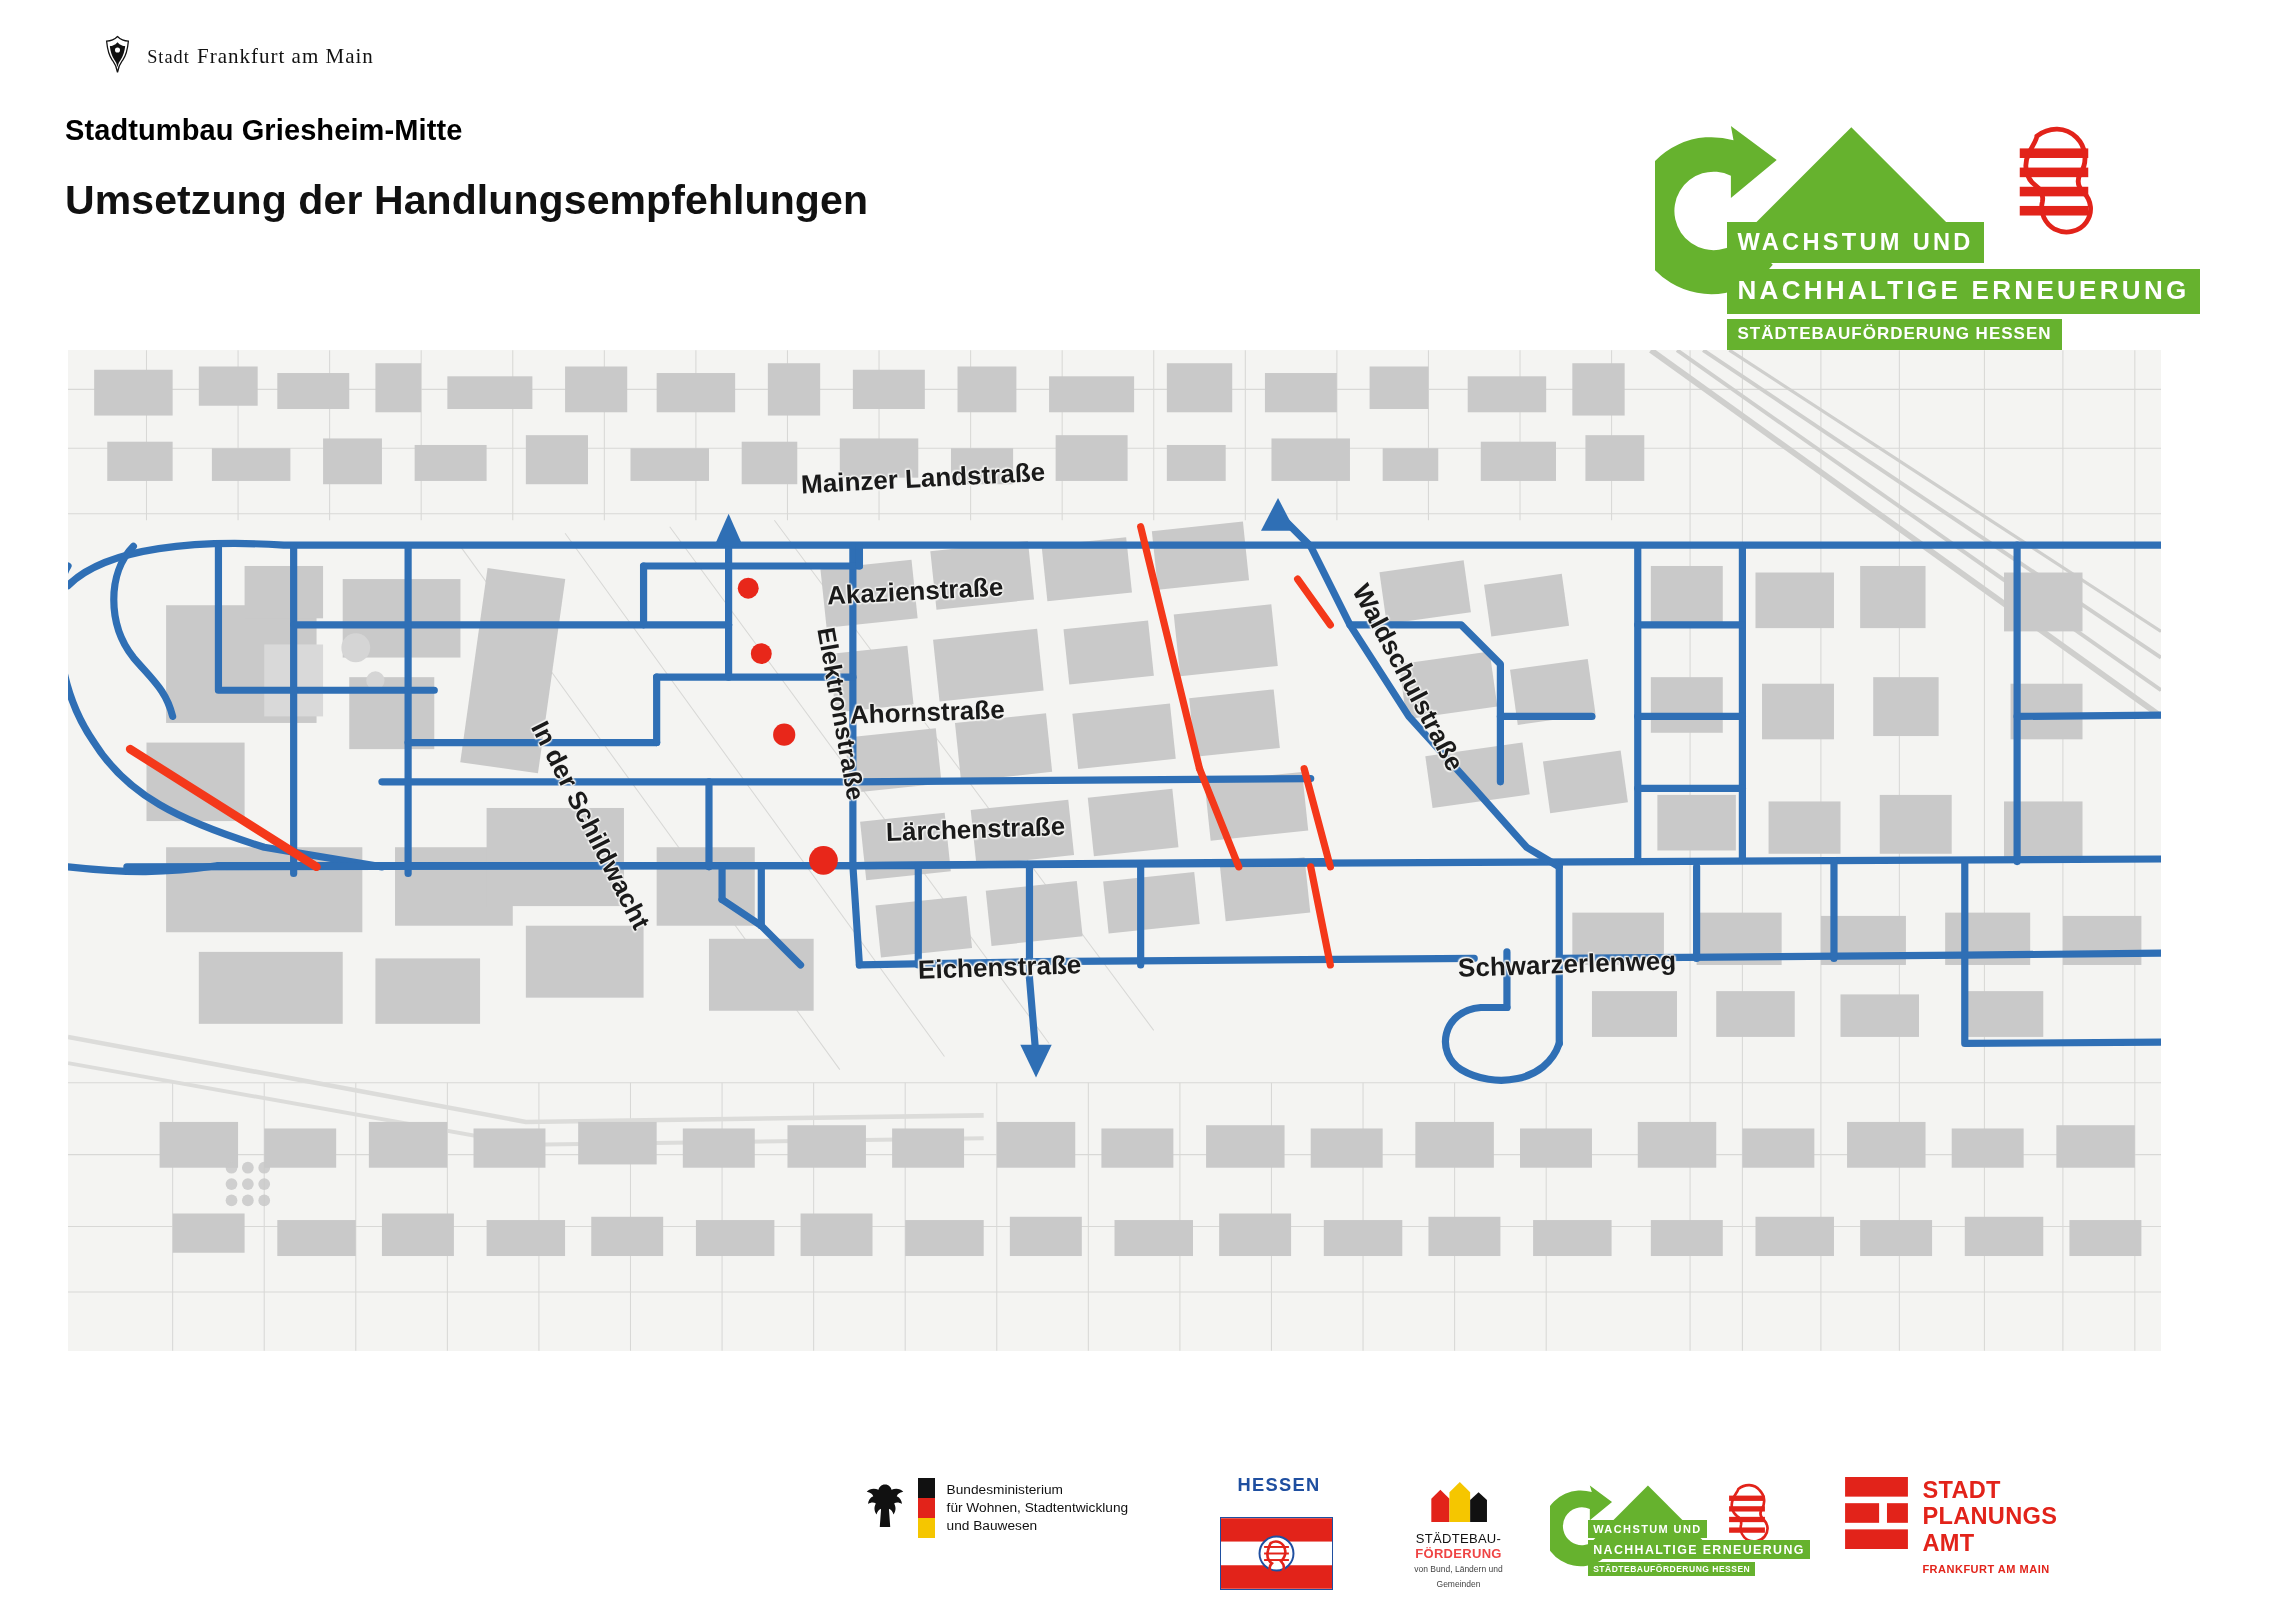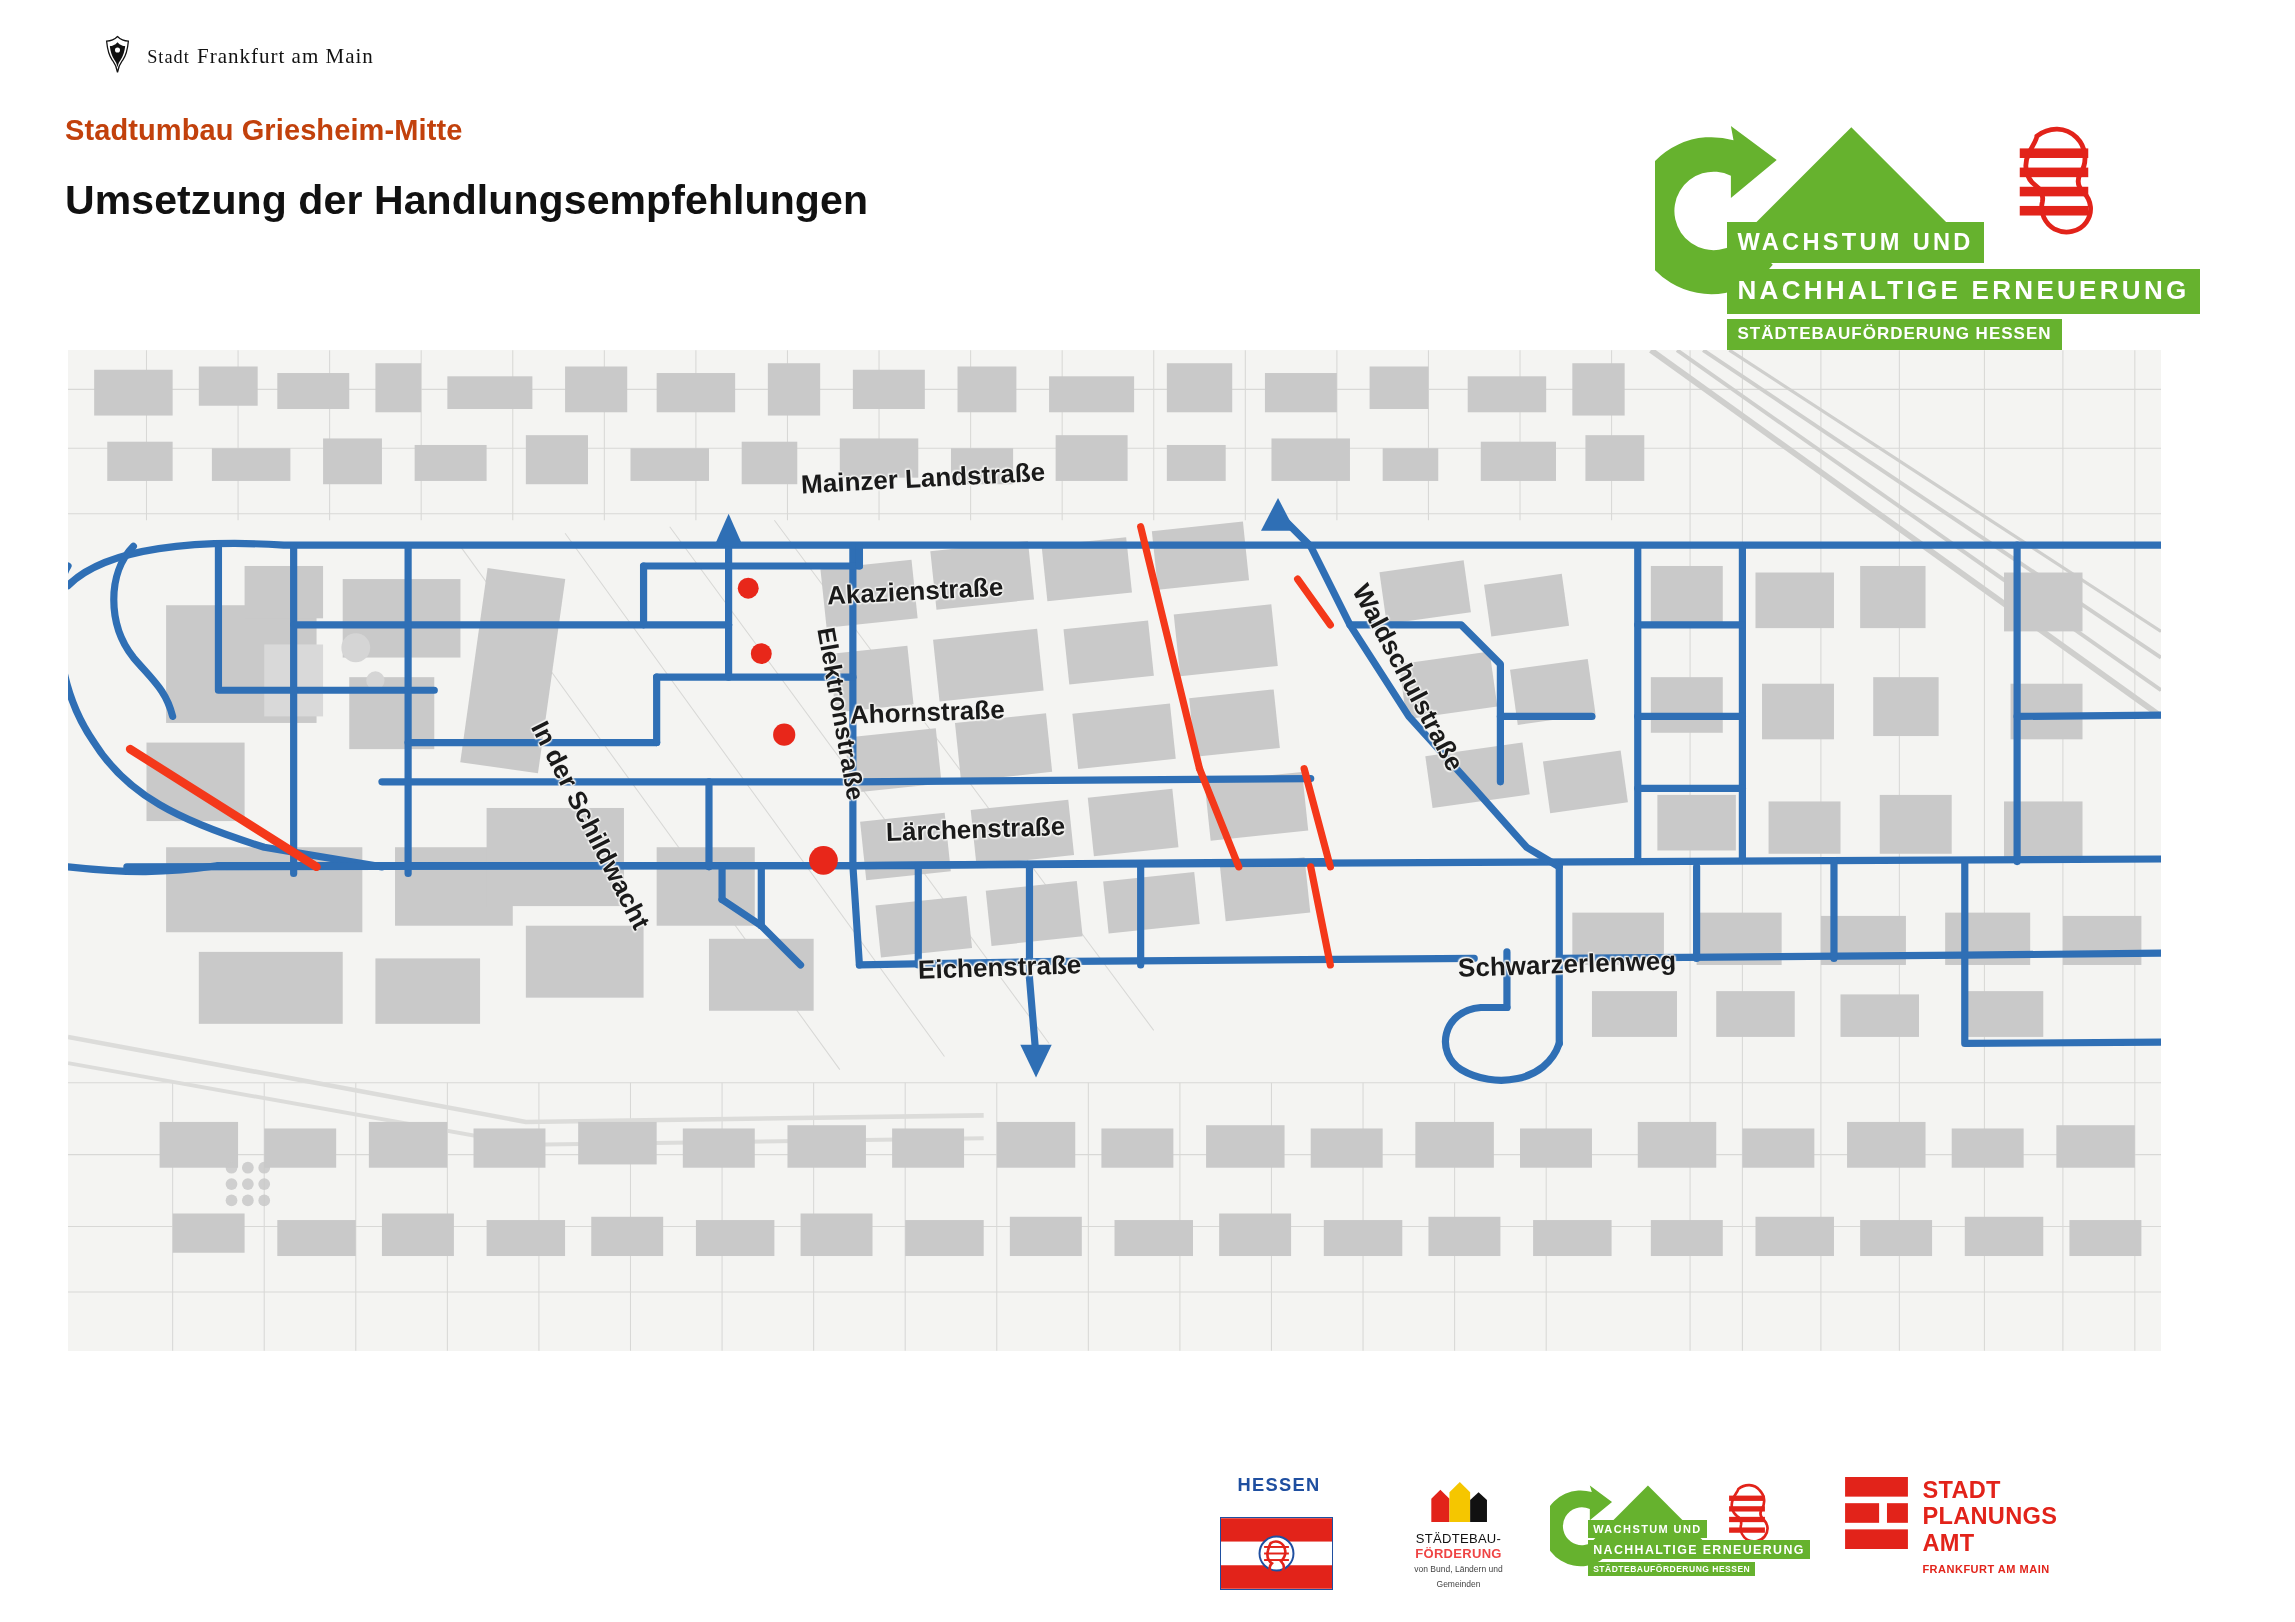--- a/index.html
+++ b/index.html
@@ -39,21 +39,21 @@
 
   #title-block {
     position: absolute;
     left: 65px;
     top: 114px;
     width: 1505px;
   }
   #title-block .kicker {
     font-size: 29px;
     font-weight: bold;
-    color: #c2410c;
+    color: #000000;
     margin-bottom: 17px;
     letter-spacing: 0.1px;
   }
   #title-block .title-main {
     font-size: 41px;
     font-weight: bold;
     color: #111;
     letter-spacing: 0.1px;
     line-height: 1.1;
   }
@@ -494,20 +494,35 @@
   <div class="street-label" style="left:772px; top:275px; font-size:25px; transform: rotate(80deg); transform-origin: left top;">Elektronstraße</div>
   <div class="street-label" style="left:1305px; top:229px; font-size:26px; transform: rotate(62deg); transform-origin: left top;">Waldschulstraße</div>
   <div class="street-label" style="left:782px; top:347px; font-size:26px; transform: rotate(-2deg);">Ahornstraße</div>
   <div class="street-label" style="left:818px; top:464px; font-size:26px; transform: rotate(-2deg);">Lärchenstraße</div>
   <div class="street-label" style="left:850px; top:602px; font-size:26px; transform: rotate(-2deg);">Eichenstraße</div>
   <div class="street-label" style="left:1390px; top:599px; font-size:26px; transform: rotate(-2deg);">Schwarzerlenweg</div>
 </div>
 
 <div id="footer">
 
+  <div class="footer-item" id="bmwsb">
+    <svg class="eagle" viewBox="0 0 64 92">
+      <path d="M32 10 c-6 0 -9 4 -10 8 c-6 -3 -14 -2 -18 3 c6 1 9 4 10 7 c-5 2 -8 7 -8 12 c4 -3 9 -3 12 -1 c-3 5 -3 12 1 17 c1 -5 4 -8 7 -9 l-2 28 h16 l-2 -28 c3 1 6 4 7 9 c4 -5 4 -12 1 -17 c3 -2 8 -2 12 1 c0 -5 -3 -10 -8 -12 c1 -3 4 -6 10 -7 c-4 -5 -12 -6 -18 -3 c-1 -4 -4 -8 -10 -8 Z" fill="#111"></path>
+    </svg>
+    <div class="flagbar">
+      <i style="background:#111"></i>
+        <i style="background:#e2231a"></i>
+        <i style="background:#f5c600"></i>
+    </div>
+    <div class="txt">
+      <div>Bundesministerium</div>
+      <div>für Wohnen, Stadtentwicklung</div>
+      <div>und Bauwesen</div>
+    </div>
+  </div>
 
   <div class="footer-item" id="hessen-logo">
     <div class="hname">HESSEN</div>
     <svg class="flag" viewBox="0 0 170 108">
       <rect x="0" y="0" width="170" height="36" fill="#e2231a"></rect>
       <rect x="0" y="36" width="170" height="36" fill="#ffffff"></rect>
       <rect x="0" y="72" width="170" height="36" fill="#e2231a"></rect>
       <circle cx="85" cy="54" r="26" fill="#ffffff" stroke="#1f4fa0" stroke-width="3"></circle>
       <path d="M76 38 c10 -6 20 0 22 10 c2 8 -2 14 -6 18 c4 4 6 10 2 16 c-4 6 -14 6 -18 0 c-3 -5 -1 -10 2 -13 c-6 -4 -8 -12 -6 -20 c1 -5 3 -9 4 -11 Z" fill="none" stroke="#e2231a" stroke-width="4"></path>
       <g stroke="#e2231a" stroke-width="3">

